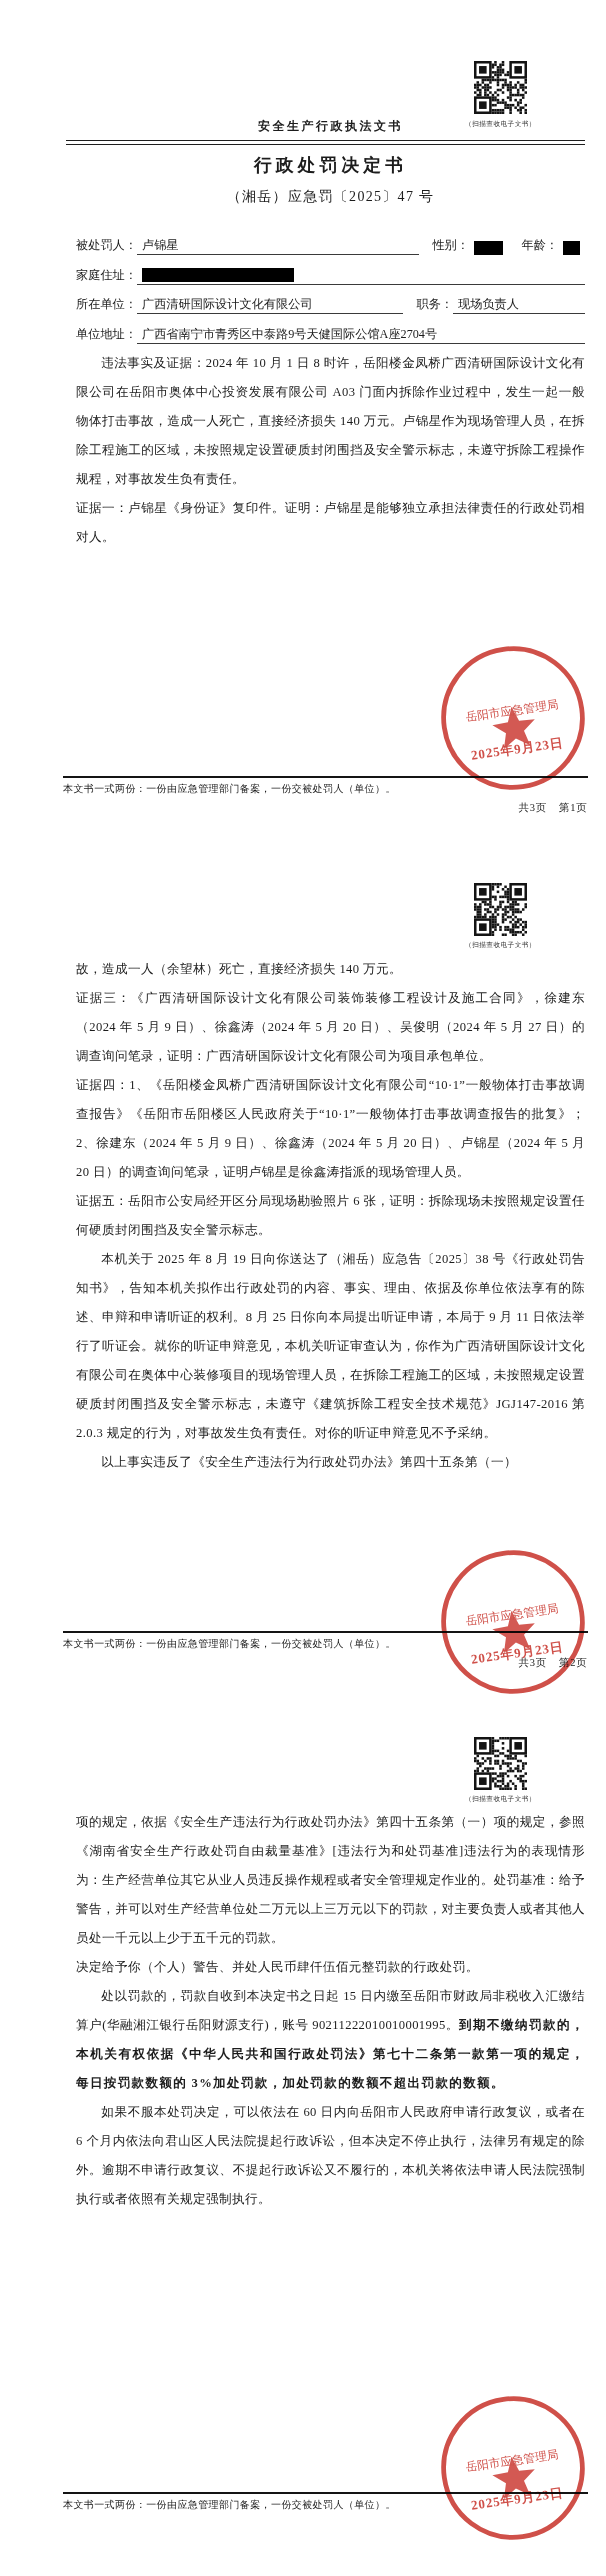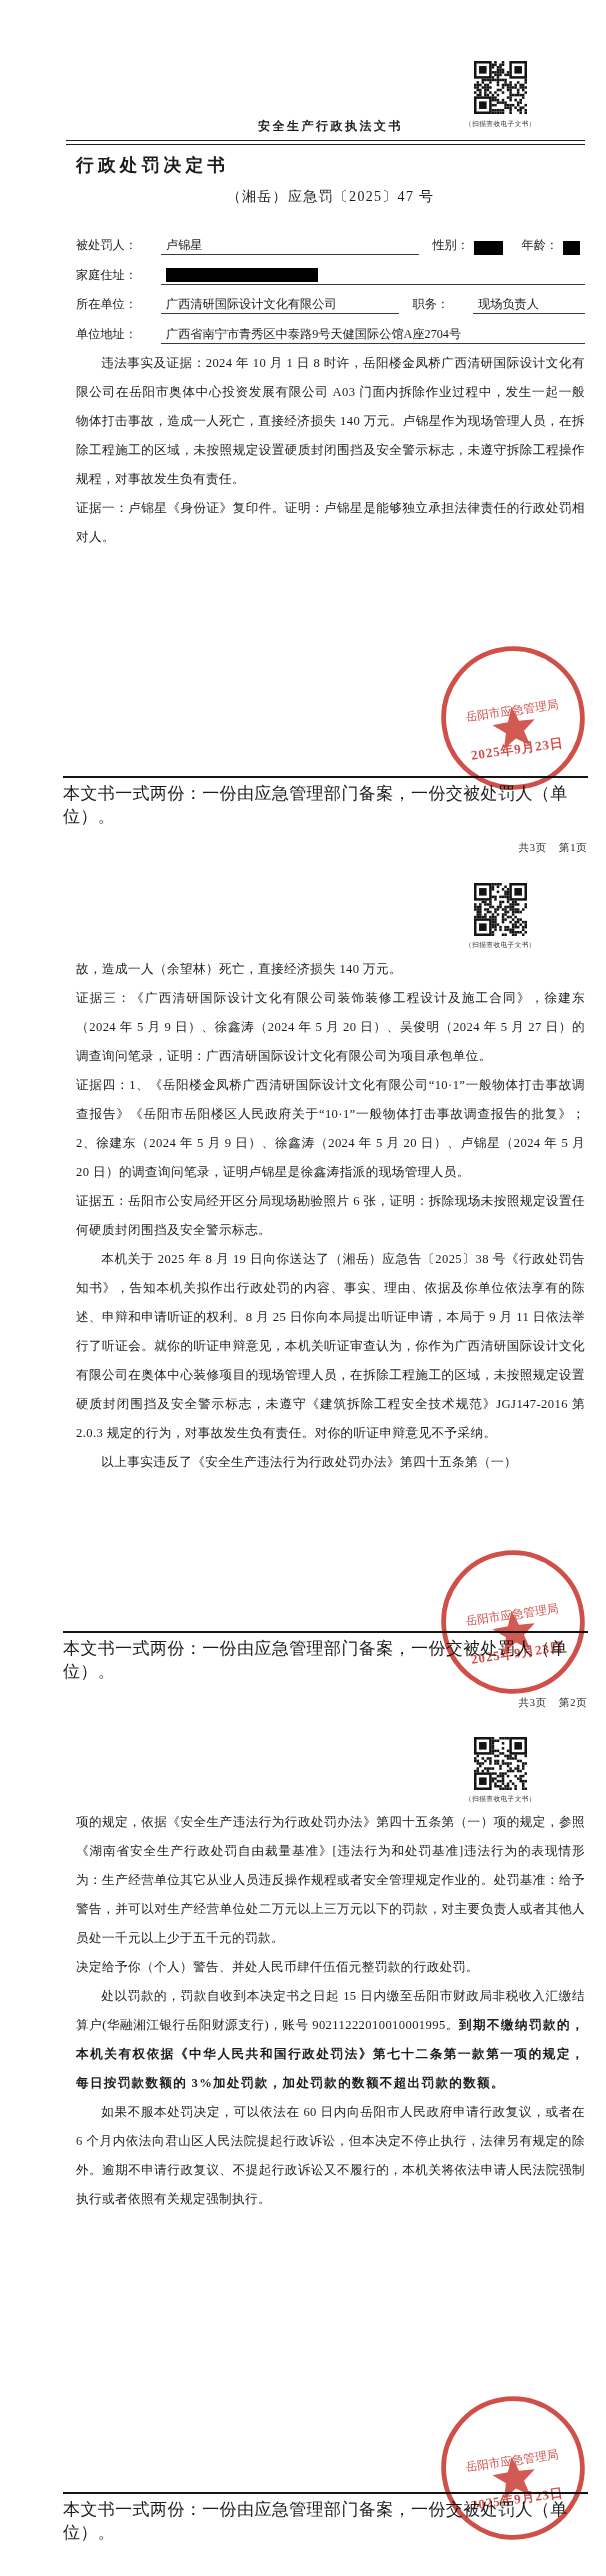--- a/index.html
+++ b/index.html
@@ -19,29 +19,29 @@
   .qr-box{position:absolute;width:109px;text-align:center;z-index:2;}
   .page-1 .qr-box{top:61px;right:51px;}
   .page-2 .qr-box{top:11.8px;right:51px;}
   .page-3 .qr-box{top:13.5px;right:51px;}
   .qr-slot svg{display:inline-block;}
   .qr-caption{font-size:6.7px;color:#333;margin-top:1.7px;letter-spacing:0.4px;}
 
   
   .form-title{margin-top:118px;text-align:center;font-size:12px;font-weight:bold;letter-spacing:2.5px;}
   .double-rule{height:2.5px;border-top:1.7px solid #1e1e1e;border-bottom:1.7px solid #1e1e1e;margin:5px 0 5px -10px;}
-  .doc-title{text-align:left;font-size:17.7px;font-weight:bold;letter-spacing:4.2px;margin-top:8px;}
+  .doc-title{text-align:center;font-size:17.7px;font-weight:bold;letter-spacing:4.2px;margin-top:8px;}
   .doc-number{text-align:center;font-size:14px;margin-top:11px;letter-spacing:1.3px;}
 
   
   .fields{margin-top:20px;font-size:12.2px;}
   .field-row{display:flex;align-items:flex-end;height:29.5px;column-gap:13.5px;}
   .field-row.spread{justify-content:space-between;}
   .cell{display:flex;align-items:flex-end;white-space:nowrap;}
-  .cell.fill{flex:1 1 auto;gap:24px;}
+  .cell.fill{flex:1 1 auto;}
   .flabel{padding-bottom:0.8px;}
   .fvalue{border-bottom:0.8px solid #3a3a3a;padding:0 5px 1.7px 5px;line-height:14.3px;font-family:Liberation Serif, serif;}
   .cell.fill .fvalue{flex:1 1 auto;}
   .fvalue.nou{border-bottom:none;padding-bottom:0;}
   .redact{display:inline-block;height:14.3px;background:#000;vertical-align:bottom;}
 
   
   .body{font-size:12.6px;line-height:29px;text-align:justify;letter-spacing:0.4px;}
   .page-1 .body{margin-top:5px;}
   .page-2 .body{padding-top:84px;}
@@ -49,22 +49,22 @@
   .para{margin:0;}
   .para.indent{text-indent:2em;}
   .u{text-underline-offset:5.9px;text-decoration-thickness:0.8px;text-decoration-color:#4a4a4a;}
   .b{font-weight:bold;letter-spacing:1.3px;}
 
   
   .footer{position:absolute;left:63px;right:18.5px;border-top:2.1px solid #141414;z-index:1;}
   .page-1 .footer{top:776px;}
   .page-2 .footer{top:760px;}
   .page-3 .footer{top:769px;}
-  .footer-note{font-size:17px;margin-top:4.2px;letter-spacing:0.4px;}
-  .page-label{text-align:right;font-size:10.5px;margin-top:13px;letter-spacing:0.8px;}
+  .footer-note{font-size:10px;margin-top:4.2px;letter-spacing:0.4px;}
+  .page-label{text-align:right;font-size:10.5px;margin-top:5px;letter-spacing:0.8px;}
   .page-label .pn{margin-left:11.8px;}
 
   
   .seal{position:absolute;width:156px;height:156px;color:#c9372f;opacity:0.88;
         mix-blend-mode:multiply;transform:rotate(-8deg);z-index:3;pointer-events:none;}
   .page-1 .seal{top:640px;right:15px;}
   .page-2 .seal{top:673px;right:15px;}
   .page-3 .seal{top:667px;right:15px;}
 </style>
 </head>

